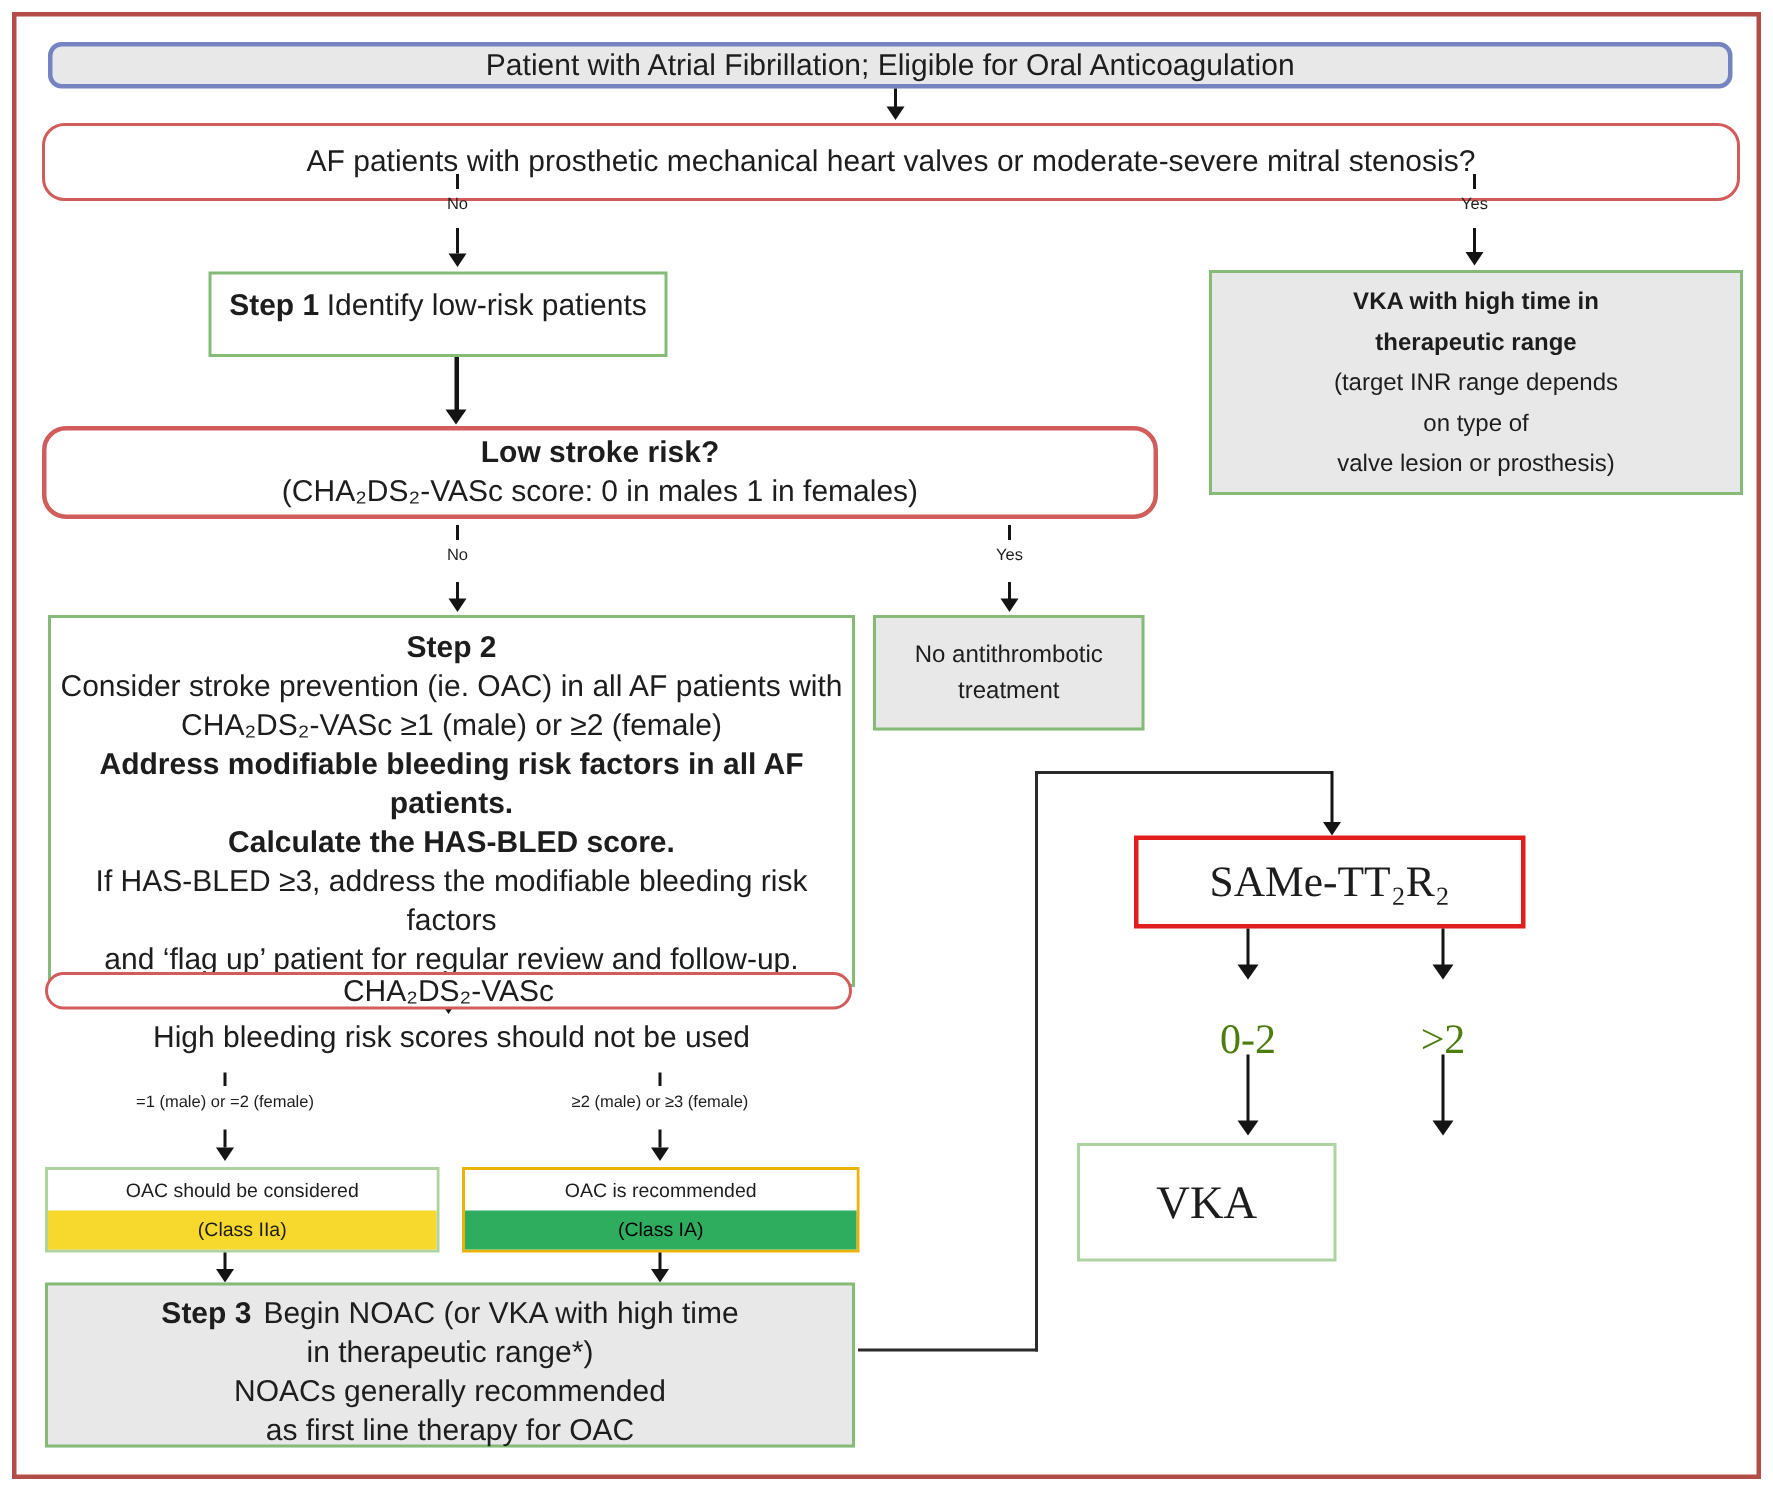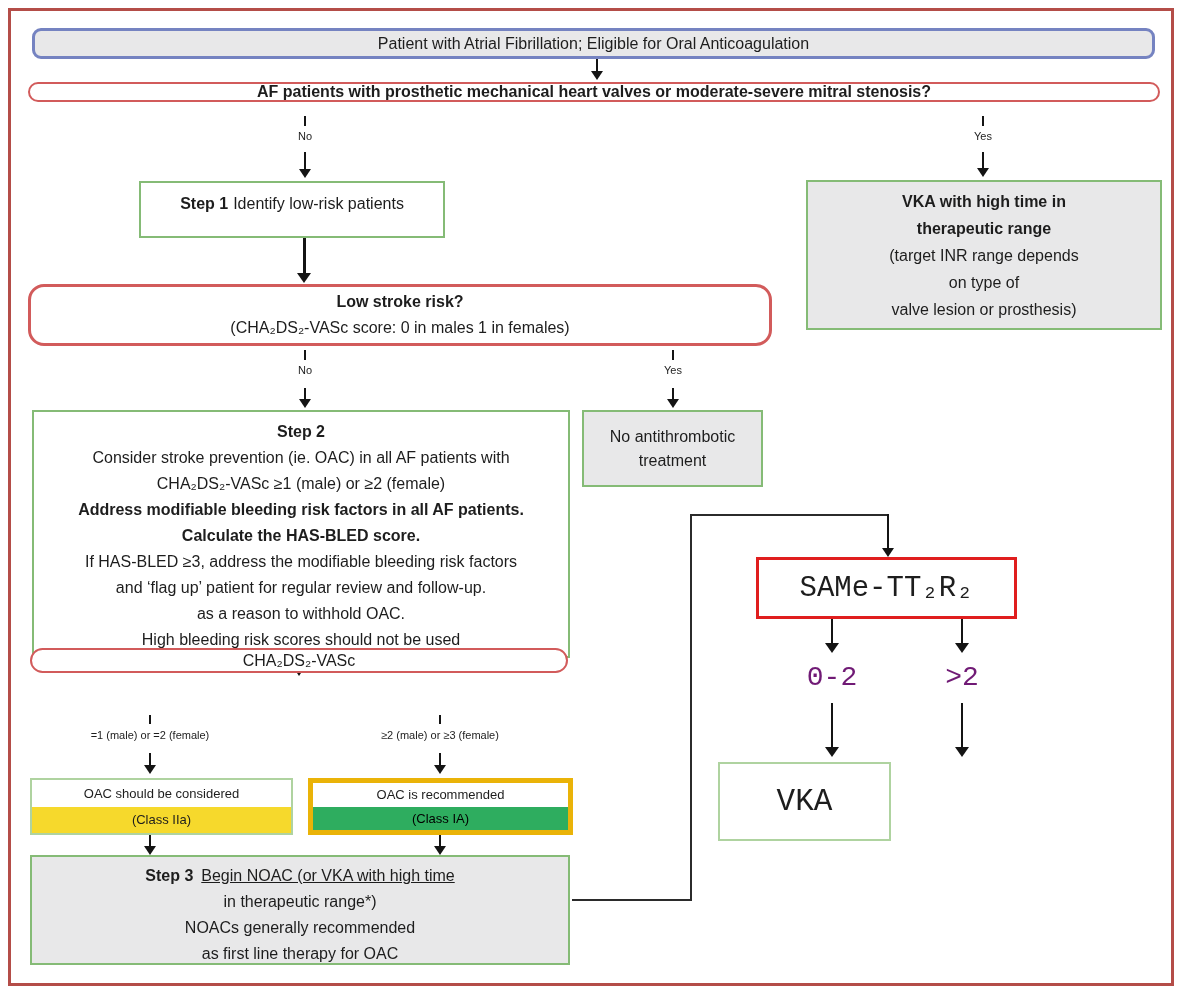--- a/index.html
+++ b/index.html
@@ -10,40 +10,40 @@
   .grey{background:#E8E8E9;}
   .gborder{border:2px solid #85BB76;}
   .rborder{border:2px solid #D25B5B;}
   .vl{position:absolute;width:2px;background:#141414;}
   .hl{position:absolute;height:2px;background:#141414;}
   .cline{background:#2b2b2b;}
   .ah{position:absolute;width:0;height:0;border-left:6px solid transparent;border-right:6px solid transparent;border-top:9px solid #141414;}
   .ah.big{border-left-width:7px;border-right-width:7px;border-top-width:10px;}
   .lbl{position:absolute;text-align:center;font-size:11px;color:#1d1d1d;}
   .b{font-weight:700;}
-  .ln{line-height:26px;font-size:16px;}
-  .serif{font-family:Liberation Mono, monospace;}
-  .cyan{color:#701a75;}
+  .ln{line-height:26px;font-size:20px;}
+  .serif{font-family:Liberation Serif, serif;}
+  .cyan{color:#4d7c0f;margin-top:16px;}
   .split-row{box-sizing:border-box;display:flex;align-items:center;justify-content:center;font-size:13px;}
 </style>
 </head>
 <body>
 
 <div id="canvas">
 
   <div style="position:absolute;left:8px;top:8px;width:1166px;height:978px;box-sizing:border-box;border:3px solid #B44D48;"></div>
 
   <div class="box fc" style="left:32px;top:28px;width:1123px;height:31px;border:3px solid #7583C1;border-radius:9px;background:#E8E8E9;">
     <span class="ln">Patient with Atrial Fibrillation; Eligible for Oral Anticoagulation</span>
   </div>
 
   <div class="vl" style="left:596px;top:59px;height:13px;"></div>
   <div class="ah" style="left:591px;top:71px;"></div>
 
-  <div class="box fc rborder" style="left:28px;top:82px;width:1132px;height:20px;border-radius:15px;font-weight:bold;">
+  <div class="box fc rborder" style="left:28px;top:82px;width:1132px;height:52px;border-radius:15px;">
     <span class="ln">AF patients with prosthetic mechanical heart valves or moderate-severe mitral stenosis?</span>
   </div>
 
   <div class="vl" style="left:304px;top:116px;height:10px;"></div>
   <div class="lbl" style="left:285px;top:130px;width:40px;">No</div>
   <div class="vl" style="left:304px;top:152px;height:17px;"></div>
   <div class="ah" style="left:299px;top:169px;"></div>
 
   <div class="vl" style="left:982px;top:116px;height:10px;"></div>
   <div class="lbl" style="left:963px;top:130px;width:40px;">Yes</div>
@@ -115,36 +115,36 @@
 
   <div class="box" style="left:30px;top:778px;width:263px;height:57px;border:2px solid #AFD3A0;padding:0;display:flex;flex-direction:column;">
     <div class="split-row" style="flex:1;background:#fff;">
       <span>OAC should be considered</span>
     </div>
     <div class="split-row" style="flex:1;background:#F6D92C;">
       <span>(Class IIa)</span>
     </div>
   </div>
 
-  <div class="box" style="left:308px;top:778px;width:265px;height:57px;border:5px solid #eab308;padding:0;display:flex;flex-direction:column;">
+  <div class="box" style="left:308px;top:778px;width:265px;height:57px;border:2px solid #eab308;padding:0;display:flex;flex-direction:column;">
     <div class="split-row" style="flex:1;background:#fff;">
       <span>OAC is recommended</span>
     </div>
     <div class="split-row" style="flex:1;background:#2EAD5F;color:#000000;">
       <span>(Class IA)</span>
     </div>
   </div>
 
   <div class="vl" style="left:149px;top:835px;height:12px;"></div>
   <div class="ah" style="left:144px;top:846px;"></div>
   <div class="vl" style="left:439px;top:835px;height:12px;"></div>
   <div class="ah" style="left:434px;top:846px;"></div>
 
   <div class="box gborder grey" style="left:30px;top:855px;width:540px;height:110px;padding-top:6px;">
-    <div class="ln"><span class="b">Step 3</span><span style="margin-left:8px;text-decoration:underline;">Begin NOAC (or VKA with high time</span></div>
+    <div class="ln"><span class="b">Step 3</span><span style="margin-left:8px;">Begin NOAC (or VKA with high time</span></div>
     <div class="ln">in therapeutic range*)</div>
     <div class="ln">NOACs generally recommended</div>
     <div class="ln">as first line therapy for OAC</div>
   </div>
 
   <div class="hl cline" style="left:572px;top:899px;width:120px;"></div>
   <div class="vl cline" style="left:690px;top:514px;height:387px;"></div>
   <div class="hl cline" style="left:690px;top:514px;width:198px;"></div>
   <div class="vl" style="left:887px;top:514px;height:35px;"></div>
   <div class="ah" style="left:882px;top:548px;"></div>

